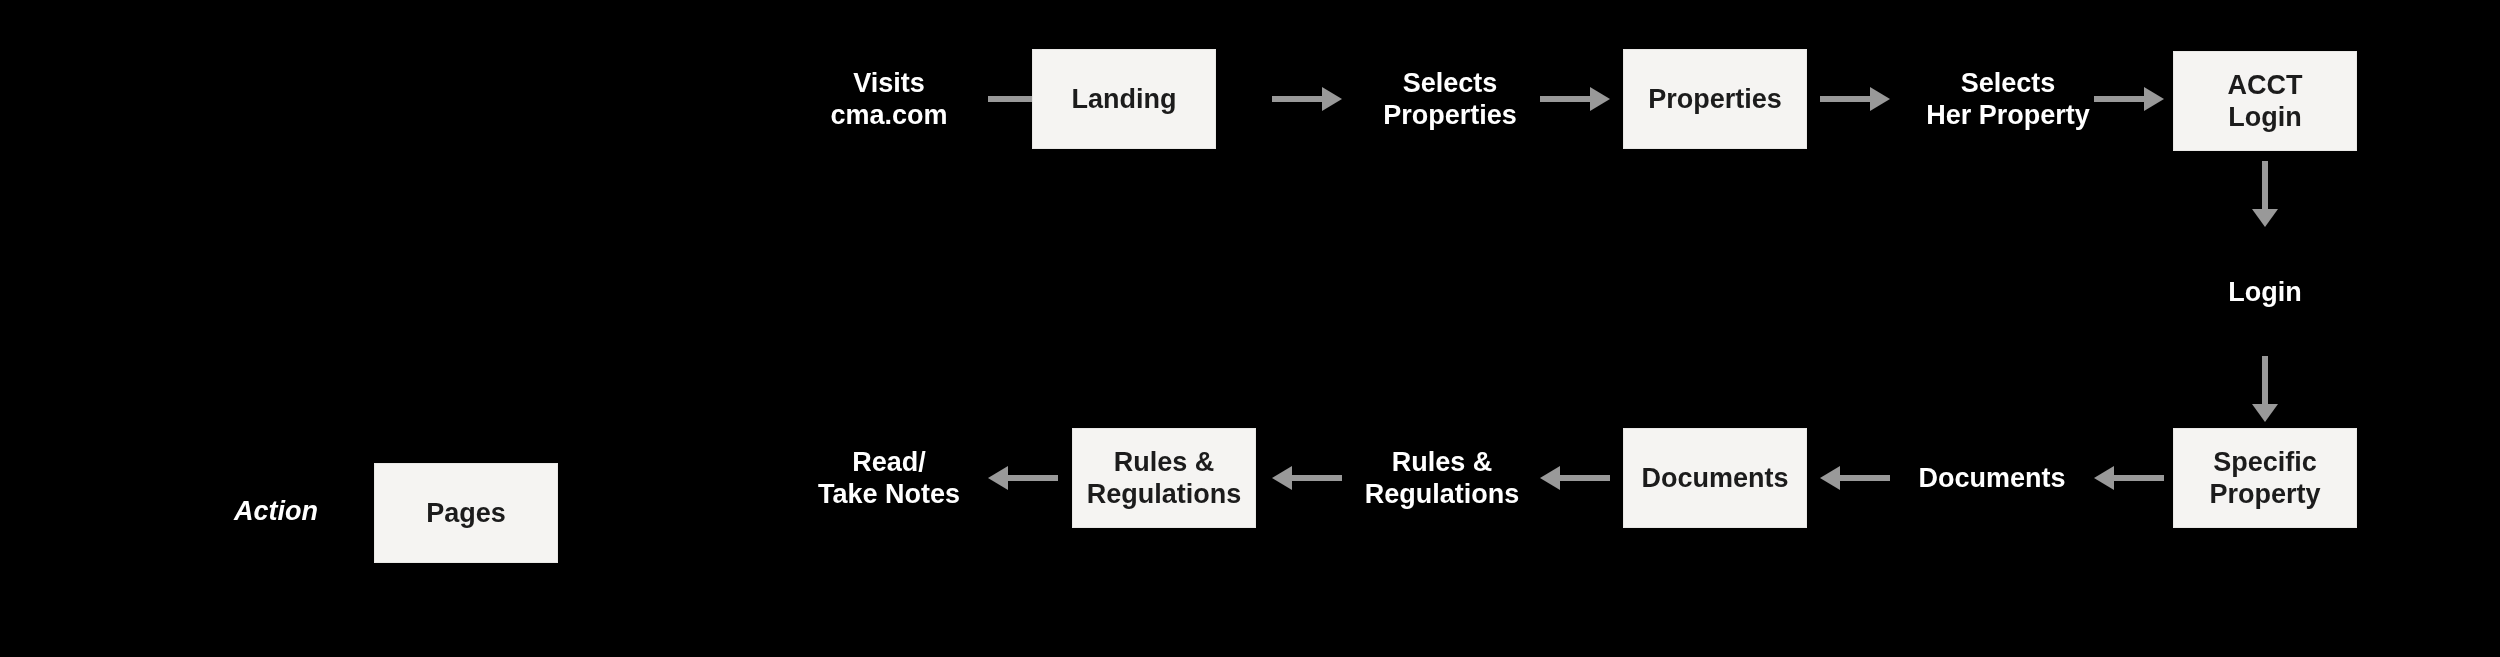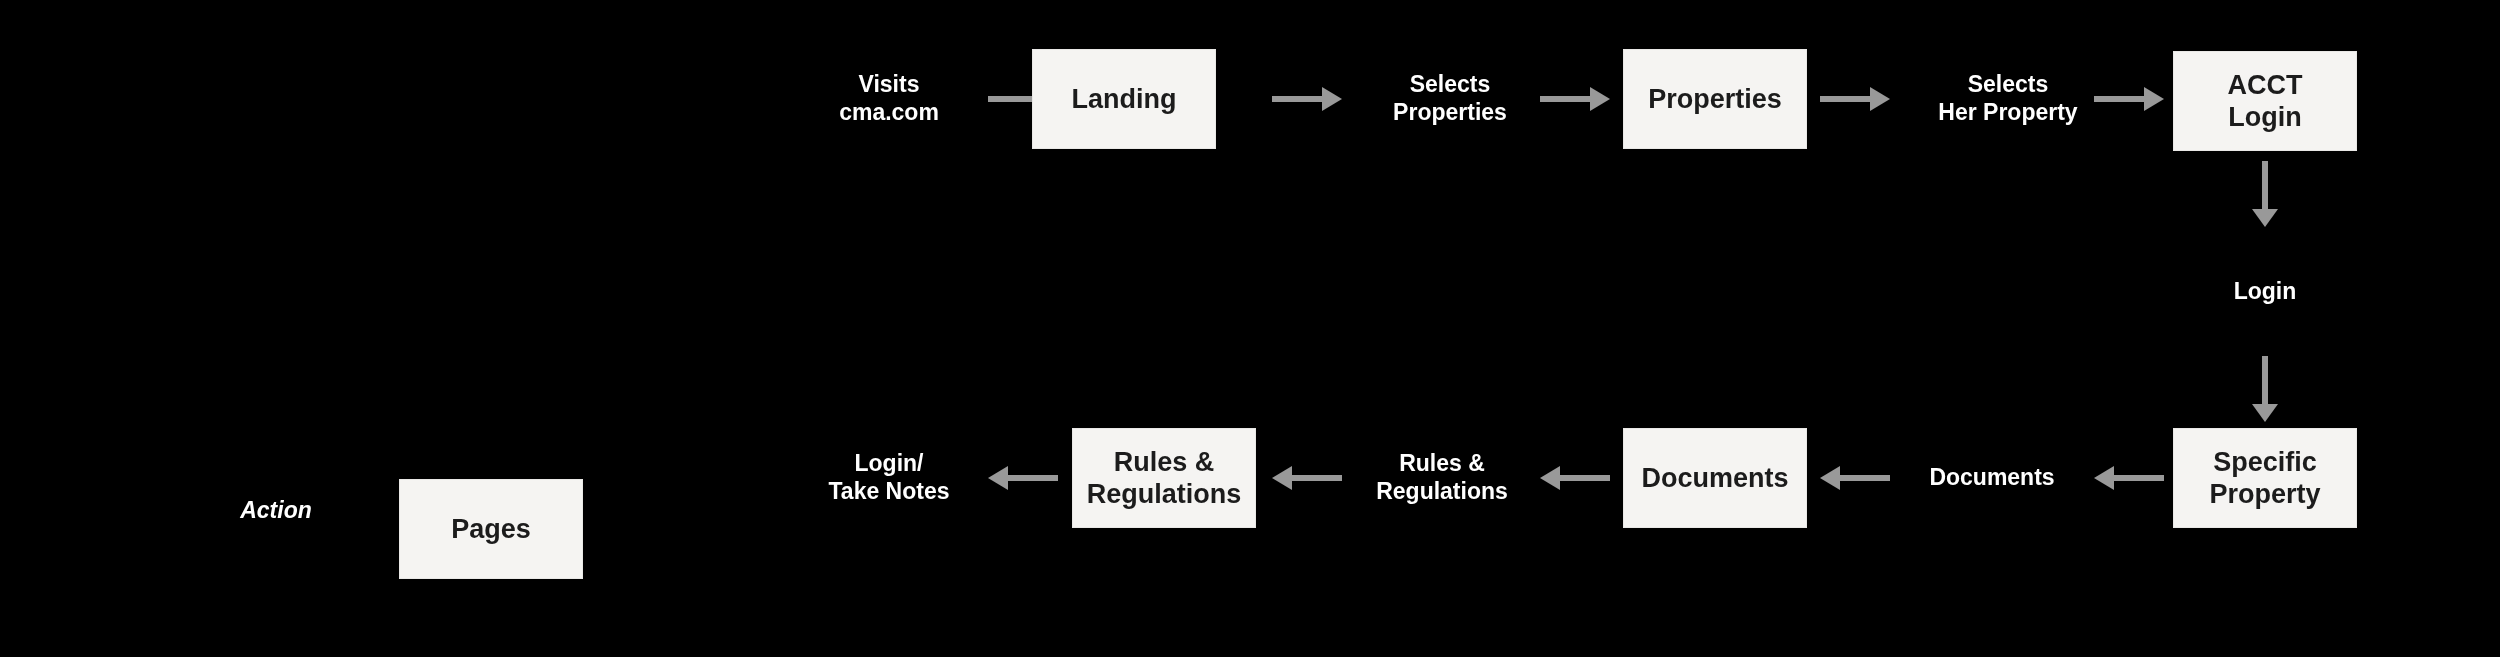--- a/index.html
+++ b/index.html
@@ -28,21 +28,21 @@
     font-size: 27px;
     font-weight: 600;
     line-height: 1.2;
     white-space: pre-line;
     box-shadow: 0 0 0 1px #e9e8e6 inset;
   }
   .flow-label {
     position: absolute;
     transform: translate(-50%, -50%);
     color: #ffffff;
-    font-size: 23px;
+    font-size: 27px;
     font-weight: 600;
     line-height: 1.2;
     text-align: center;
     white-space: pre-line;
   }
   
   .arrow-r, .arrow-l {
     position: absolute;
     width: 70px;
     height: 24px;
@@ -176,20 +176,20 @@
   </div>
 
   <div class="page-box" style="left:1072px; top:428px;">Rules &amp;
 Regulations</div>
 
   <div class="arrow-l" style="left:988px; top:466px;">
     <div class="shaft"></div>
     <div class="head"></div>
   </div>
 
-  <div class="flow-label" style="left:889px; top:478px;">Login/
+  <div class="flow-label" style="left:889px; top:478px;">Read/
 Take Notes</div>
 
   <div class="flow-label" style="left:276px; top:511px;font-style:italic;">Action</div>
 
-  <div class="page-box" style="left:399px; top:463px;margin-top:16px;">Pages</div>
+  <div class="page-box" style="left:374px; top:463px;">Pages</div>
 
 </div>
 
 </body></html>

